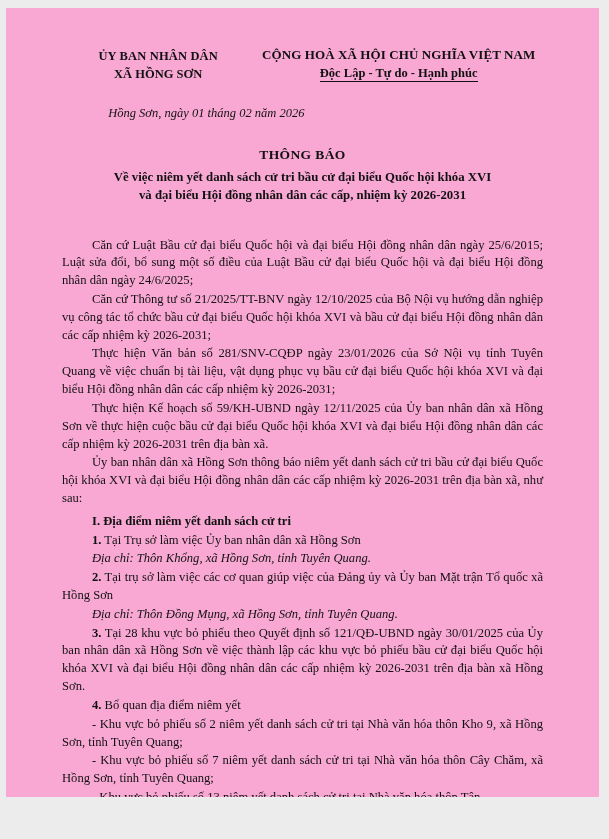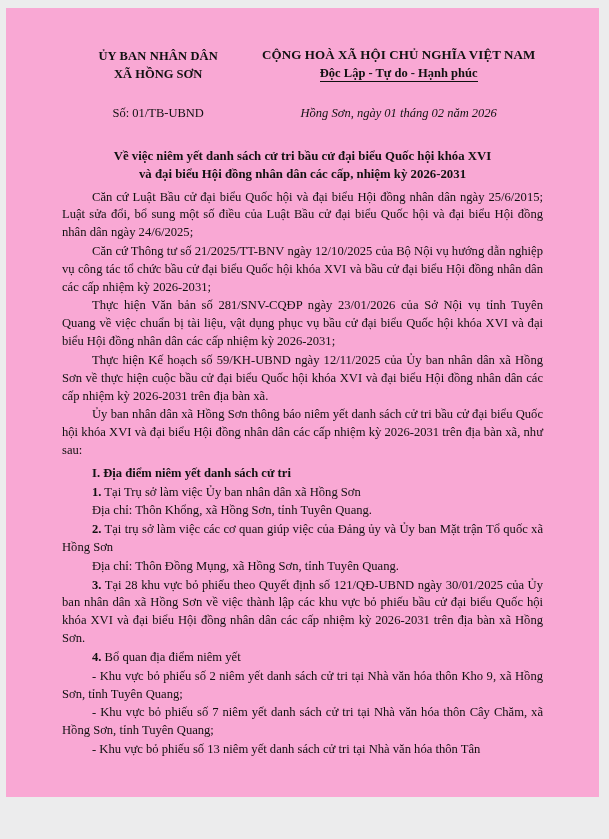--- a/index.html
+++ b/index.html
@@ -109,21 +109,21 @@
     margin-bottom: 5px;
   }
   .doc-subtitle {
     font-size: 12.8px;
     font-weight: bold;
     line-height: 1.45;
   }
 
   
   .body-block {
-    margin-top: 5px;
+    margin-top: 32px;
   }
   p.para {
     margin: 0 0 1px 0;
     font-size: 12.6px;
     line-height: 1.415;
     text-align: justify;
     text-indent: 30px;
     hyphens: none;
   }
   p.heading {
@@ -143,45 +143,46 @@
   }
   p.item b {
     font-weight: bold;
   }
   p.addr {
     margin: 0 0 1px 0;
     font-size: 12.6px;
     line-height: 1.415;
     text-align: left;
     text-indent: 30px;
+    font-style: italic;
   }
 </style>
 </head>
 <body>
 
 <div class="page">
   <div class="page-inner">
 
     <div class="masthead">
       <div class="masthead-left">
         <div class="org-line">ỦY BAN NHÂN DÂN</div>
         <div class="org-line-2"><span>XÃ HỒNG SƠN</span></div>
       </div>
       <div class="masthead-right">
         <div class="nation-line">CỘNG HOÀ XÃ HỘI CHỦ NGHĨA VIỆT NAM</div>
         <div class="motto-line"><span>Độc Lập - Tự do - Hạnh phúc</span></div>
       </div>
     </div>
 
     <div class="subhead">
-      <div class="subhead-left">Số: 01/TB-UBND</div>
       <div class="subhead-right">Hồng Sơn, ngày 01 tháng 02 năm 2026</div>
     </div>
 
     <div class="title-block">
+      <div class="doc-title">THÔNG BÁO</div>
       <div class="doc-subtitle">Về việc niêm yết danh sách cử tri bầu cử đại biểu Quốc hội khóa XVI</div>
       <div class="doc-subtitle">và đại biểu Hội đồng nhân dân các cấp, nhiệm kỳ 2026-2031</div>
     </div>
 
     <div class="body-block">
 
       <p class="para">Căn cứ Luật Bầu cử đại biểu Quốc hội và đại biểu Hội đồng nhân dân ngày 25/6/2015; Luật sửa đổi, bổ sung một số điều của Luật Bầu cử đại biểu Quốc hội và đại biểu Hội đồng nhân dân ngày 24/6/2025;</p>
       <p class="para">Căn cứ Thông tư số 21/2025/TT-BNV ngày 12/10/2025 của Bộ Nội vụ hướng dẫn nghiệp vụ công tác tổ chức bầu cử đại biểu Quốc hội khóa XVI và bầu cử đại biểu Hội đồng nhân dân các cấp nhiệm kỳ 2026-2031;</p>
       <p class="para">Thực hiện Văn bản số 281/SNV-CQĐP ngày 23/01/2026 của Sở Nội vụ tỉnh Tuyên Quang về việc chuẩn bị tài liệu, vật dụng phục vụ bầu cử đại biểu Quốc hội khóa XVI và đại biểu Hội đồng nhân dân các cấp nhiệm kỳ 2026-2031;</p>
       <p class="para">Thực hiện Kế hoạch số 59/KH-UBND ngày 12/11/2025 của Ủy ban nhân dân xã Hồng Sơn về thực hiện cuộc bầu cử đại biểu Quốc hội khóa XVI và đại biểu Hội đồng nhân dân các cấp nhiệm kỳ 2026-2031 trên địa bàn xã.</p>

